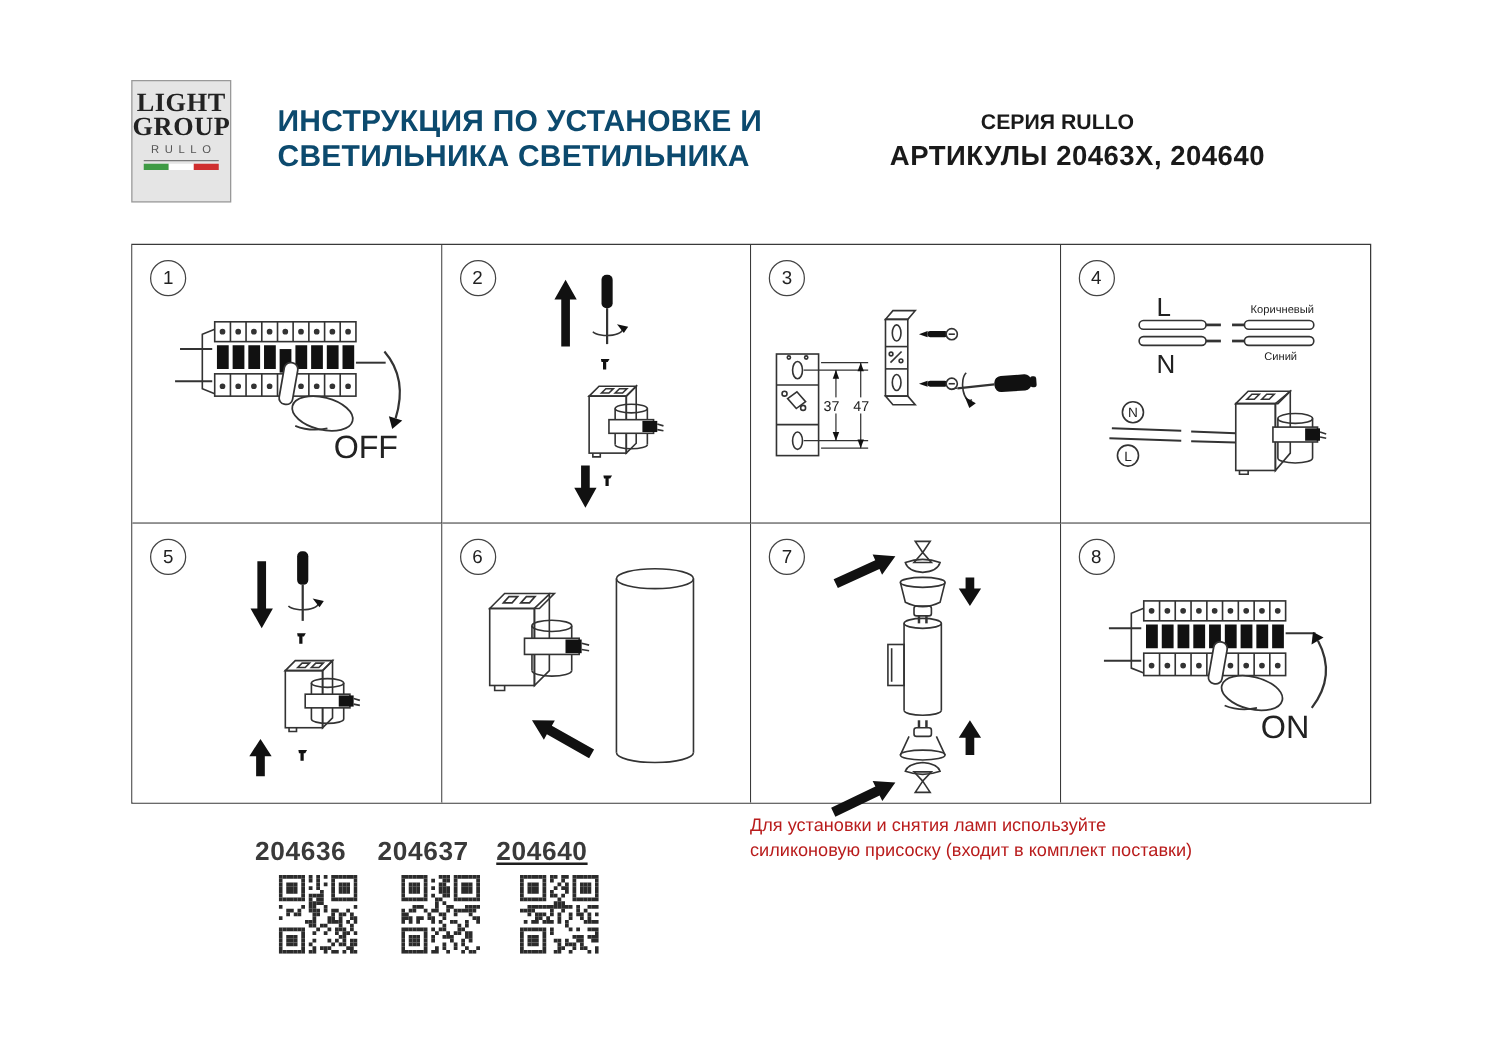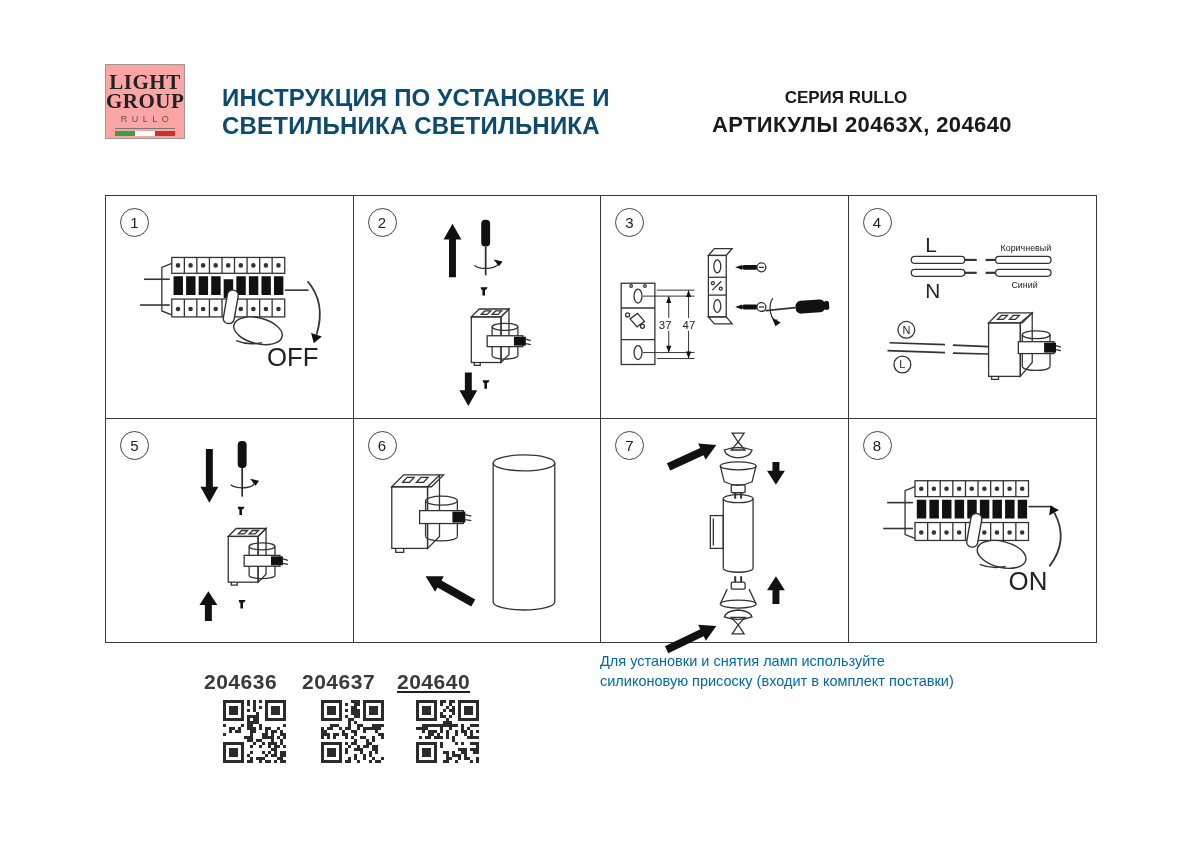--- a/index.html
+++ b/index.html
@@ -1,20 +1,20 @@
 <!DOCTYPE html>
 <html><head>
 <meta charset="utf-8">
 <style>
   html,body{margin:0;padding:0;background:#fff;}
   .page{position:relative;width:1200px;height:849px;background:#fff;overflow:hidden;
         font-family:"Liberation Sans",sans-serif;color:#1f1f1f;}
   
-  .logo-box{position:absolute;left:105px;top:64px;width:80px;height:75px;
-            border:1.5px solid #999;box-sizing:border-box;text-align:center;padding-top:8px;background:#fca5a5;}
+  .logo-box{position:absolute;left:105px;top:64px;width:80px;height:98px;
+            border:1.5px solid #999;box-sizing:border-box;text-align:center;padding-top:8px;background:#e5e5e5;}
   .logo-word{font-family:"Liberation Serif",serif;font-weight:bold;font-size:21px;line-height:19px;
              letter-spacing:.5px;color:#222;}
   .logo-group{font-size:9px;letter-spacing:4.5px;color:#555;margin-top:3px;text-indent:4px;}
   .flag{width:60px;margin:4px auto 0;border-top:1.5px solid #777;padding-top:2px;display:flex;}
   .flag span{height:5px;flex:1;}
   .title{position:absolute;left:222px;top:84px;font-size:24px;font-weight:bold;line-height:28px;letter-spacing:.2px;color:#0c4a6e;}
   .series{position:absolute;left:680px;top:88px;width:332px;text-align:center;color:#1a1a1a;}
   .series-line1{font-size:17px;font-weight:bold;}
   .series-line2{font-size:22px;font-weight:bold;margin-top:4px;letter-spacing:.4px;text-align:right;}
   
@@ -25,21 +25,21 @@
   .cell:nth-child(4n){border-right:none;}
   .cell:nth-child(n+5){border-bottom:none;}
   .badge{position:absolute;left:14px;top:12px;width:27px;height:27px;border:1.3px solid #444;border-radius:50%;
          display:flex;align-items:center;justify-content:center;font-size:15px;color:#222;background:#fff;z-index:2;}
   .cell svg{position:absolute;left:0;top:0;width:100%;height:100%;overflow:visible;}
   .cell svg text{fill:#222;stroke:none;font-family:"Liberation Sans",sans-serif;}
   
   .qr-item{position:absolute;top:670px;width:100px;text-align:left;}
   .qr-code{margin:6px auto 0;width:63px;height:63px;}
   .qr-label{font-size:21px;font-weight:bold;color:#3a3a3a;letter-spacing:.5px;}
-  .note{position:absolute;left:600px;top:651px;font-size:14.5px;line-height:20px;color:#0369a1;}
+  .note{position:absolute;left:600px;top:651px;font-size:14.5px;line-height:20px;color:#b91c1c;}
   .website{position:absolute;left:680px;top:708px;width:332px;text-align:center;
            font-size:21px;font-weight:bold;color:#3a3a3a;}
 </style>
 </head>
 <body>
 
 <div class="page">
 
   <div class="logo-box">
     <div class="logo-word">LIGHT</div>

